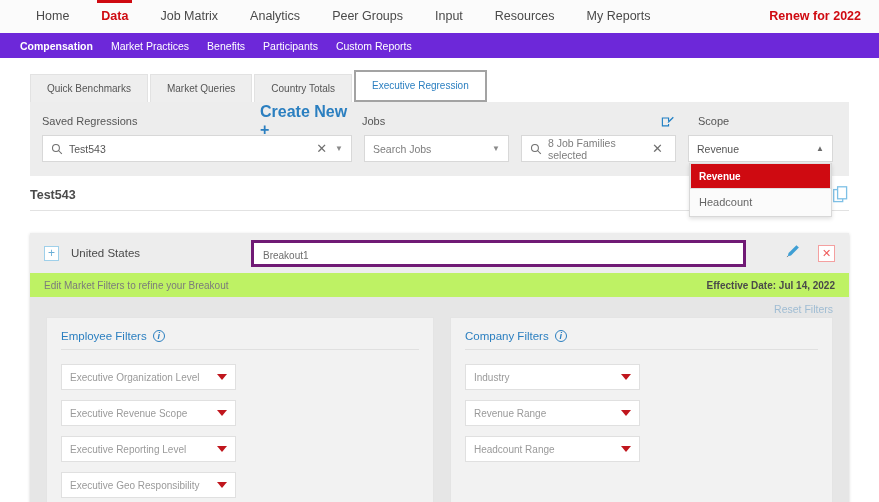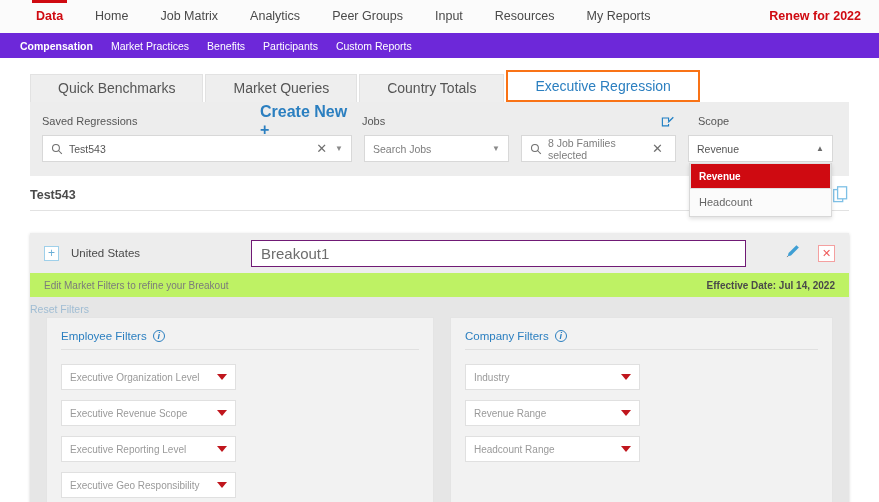--- a/index.html
+++ b/index.html
@@ -75,31 +75,31 @@
     display: flex;
     align-items: flex-end;
     background: #ffffff;
   }
   .tab {
     background: #eeeeee;
     border: 1px solid #e2e2e2;
     border-bottom: none;
     height: 28px;
     line-height: 27px;
-    padding: 0 27px;
-    font-size: 14px;
+    padding: 0 16px;
+    font-size: 10px;
     color: #555;
     margin-right: 2px;
     cursor: pointer;
     white-space: nowrap;
   }
   .tab.active {
     background: #ffffff;
     color: #2b7fc0;
-    border: 2px solid #f97316;
+    border: 2px solid #a3a3a3;
     height: 32px;
     line-height: 28px;
     position: relative;
     z-index: 3;
   }
 
   
   .srbar {
     margin: 0 30px;
     background: #ededed;
@@ -206,25 +206,25 @@
     font-size: 12px;
     line-height: 13px;
     text-align: center;
     cursor: pointer;
     background: #ffffff;
   }
   .country { font-size: 11.5px; color: #4a4a4a; margin-left: 12px; width: 180px;}
   .breakout-input {
     flex: 1;
     background: #ffffff;
-    border: 1px solid #701a75;
+    border: 3px solid #701a75;
     height: 27px;
     line-height: 25px;
     padding: 0 9px;
-    font-size: 15px;
+    font-size: 10px;
     color: #6d6d6d;
     max-width: 495px;
   }
   .head-icons { margin-left: auto; display: flex; align-items: center; gap: 18px; padding-left: 16px;}
   .pencil { cursor: pointer; }
   .xbox {
     width: 17px; height: 17px;
     border: 1px solid #f4a0a0;
     color: #ef5a5a;
     font-size: 11px;
@@ -240,20 +240,21 @@
     display: flex;
     align-items: center;
     padding: 0 14px;
     font-size: 10px;
     color: #7b7b7b;
   }
   .eff-date { margin-left: auto; color: #4a4a4a; font-weight: bold; font-size: 10px; }
 
   .reset-row {
     display: flex;
+    justify-content: flex-end;
     padding: 6px 16px 2px 0;
   }
   .reset-link { font-size: 10.5px; color: #9fbcd3; cursor: pointer; }
 
   .filters-row {
     display: flex;
     gap: 16px;
     padding: 0 16px;
   }
   .filter-card {
@@ -311,22 +312,22 @@
   .filter-card.employee .sel { width: 175px; }
   .filter-card.company .sel { width: 175px; }
 </style>
 </head>
 <body>
 
 <div class="page">
 
   <div class="topnav">
     <div class="topnav-items">
+      <div class="topnav-item"><span>Home</span></div>
       <div class="topnav-item active"><span>Data</span></div>
-      <div class="topnav-item"><span>Home</span></div>
       <div class="topnav-item"><span>Job Matrix</span></div>
       <div class="topnav-item"><span>Analytics</span></div>
       <div class="topnav-item"><span>Peer Groups</span></div>
       <div class="topnav-item"><span>Input</span></div>
       <div class="topnav-item"><span>Resources</span></div>
       <div class="topnav-item"><span>My Reports</span></div>
     </div>
     <div class="renew">Renew for 2022</div>
   </div>
 

